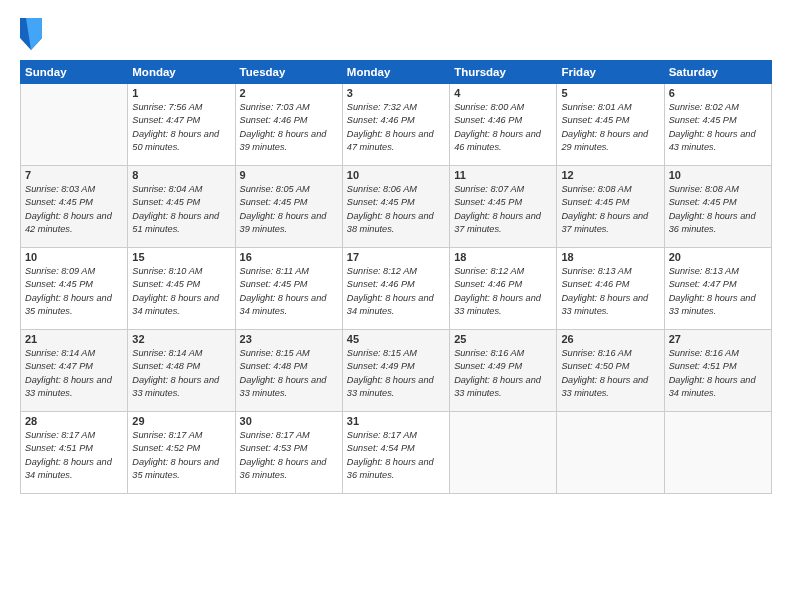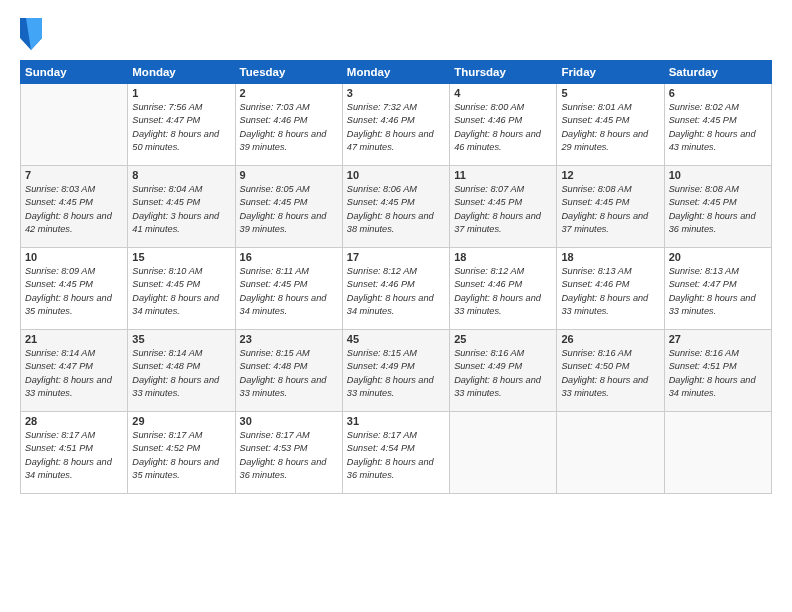--- a/index.html
+++ b/index.html
@@ -180,21 +180,21 @@
               <div>Sunrise: 8:03 AM</div>
               <div>Sunset: 4:45 PM</div>
               <div>Daylight: 8 hours and 42 minutes.</div>
             </div>
           </td>
           <td>
             <span class="day-num">8</span>
             <div class="day-info">
               <div>Sunrise: 8:04 AM</div>
               <div>Sunset: 4:45 PM</div>
-              <div>Daylight: 3 hours and 41 minutes.</div>
+              <div>Daylight: 8 hours and 51 minutes.</div>
             </div>
           </td>
           <td>
             <span class="day-num">9</span>
             <div class="day-info">
               <div>Sunrise: 8:05 AM</div>
               <div>Sunset: 4:45 PM</div>
               <div>Daylight: 8 hours and 39 minutes.</div>
             </div>
           </td>
@@ -292,21 +292,21 @@
         <tr>
           <td>
             <span class="day-num">21</span>
             <div class="day-info">
               <div>Sunrise: 8:14 AM</div>
               <div>Sunset: 4:47 PM</div>
               <div>Daylight: 8 hours and 33 minutes.</div>
             </div>
           </td>
           <td>
-            <span class="day-num">35</span>
+            <span class="day-num">32</span>
             <div class="day-info">
               <div>Sunrise: 8:14 AM</div>
               <div>Sunset: 4:48 PM</div>
               <div>Daylight: 8 hours and 33 minutes.</div>
             </div>
           </td>
           <td>
             <span class="day-num">23</span>
             <div class="day-info">
               <div>Sunrise: 8:15 AM</div>

